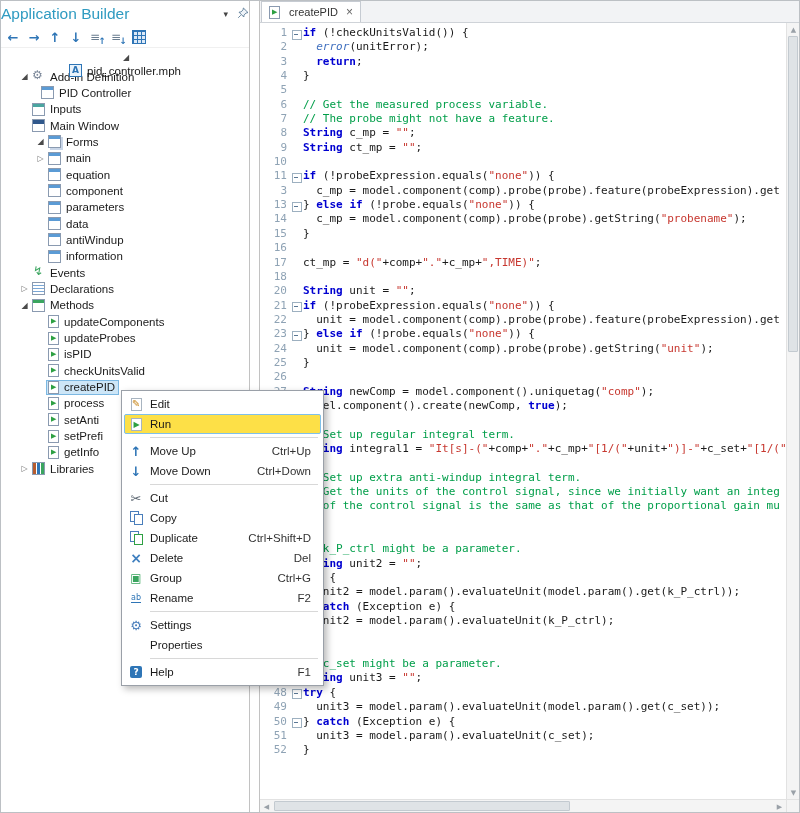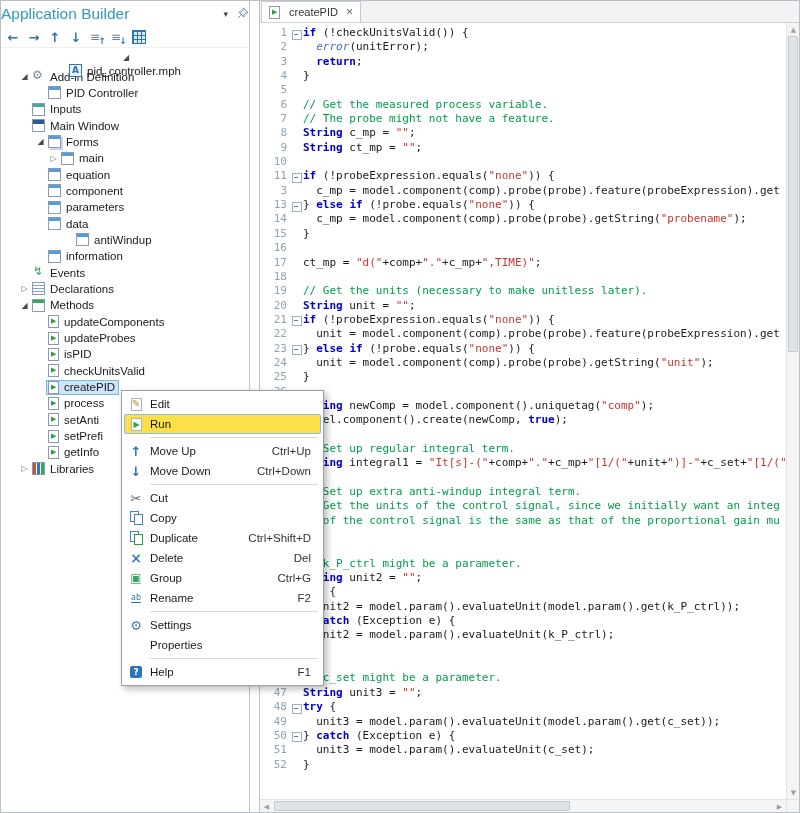--- a/index.html
+++ b/index.html
@@ -139,21 +139,21 @@
             <span class="tlabel">pid_controller.mph</span>
           </span>
         </div>
         <div class="tree-row" style="padding-left: 18px;">
           <span class="exp open"></span>
           <span class="twrap">
             <span class="ticon ti-addin"></span>
             <span class="tlabel">Add-in Definition</span>
           </span>
         </div>
-        <div class="tree-row" style="padding-left: 34px;">
+        <div class="tree-row" style="padding-left: 27px;">
           <span class="exp none"></span>
           <span class="twrap">
             <span class="ticon ti-form"></span>
             <span class="tlabel">PID Controller</span>
           </span>
         </div>
         <div class="tree-row" style="padding-left: 18px;">
           <span class="exp none"></span>
           <span class="twrap">
             <span class="ticon ti-inputs"></span>
@@ -167,21 +167,21 @@
             <span class="tlabel">Main Window</span>
           </span>
         </div>
         <div class="tree-row" style="padding-left: 34px;">
           <span class="exp open"></span>
           <span class="twrap">
             <span class="ticon ti-forms"></span>
             <span class="tlabel">Forms</span>
           </span>
         </div>
-        <div class="tree-row" style="padding-left: 34px; margin-left: 13px;">
+        <div class="tree-row" style="padding-left: 34px;">
           <span class="exp closed"></span>
           <span class="twrap">
             <span class="ticon ti-formitem"></span>
             <span class="tlabel">main</span>
           </span>
         </div>
         <div class="tree-row" style="padding-left: 34px;">
           <span class="exp none"></span>
           <span class="twrap">
             <span class="ticon ti-formitem"></span>
@@ -202,21 +202,21 @@
             <span class="tlabel">parameters</span>
           </span>
         </div>
         <div class="tree-row" style="padding-left: 34px;">
           <span class="exp none"></span>
           <span class="twrap">
             <span class="ticon ti-formitem"></span>
             <span class="tlabel">data</span>
           </span>
         </div>
-        <div class="tree-row" style="padding-left: 34px; margin-left: 28px;">
+        <div class="tree-row" style="padding-left: 34px;">
           <span class="exp none"></span>
           <span class="twrap">
             <span class="ticon ti-formitem"></span>
             <span class="tlabel">antiWindup</span>
           </span>
         </div>
         <div class="tree-row" style="padding-left: 34px;">
           <span class="exp none"></span>
           <span class="twrap">
             <span class="ticon ti-formitem"></span>
@@ -409,25 +409,20 @@
           </div>
           <div class="cl">
             <span class="ln">17</span>
             <span class="fold"></span>
             <span class="ct"><span>ct_mp = </span><span class="s">"d("</span><span>+comp+</span><span class="s">"."</span><span>+c_mp+</span><span class="s">",TIME)"</span><span>;</span></span>
           </div>
           <div class="cl">
             <span class="ln">18</span>
             <span class="fold"></span>
             <span class="ct"></span>
-          </div>
-          <div class="cl">
-            <span class="ln">19</span>
-            <span class="fold"></span>
-            <span class="ct"><span class="c">// Get the units (necessary to make unitless later).</span></span>
           </div>
           <div class="cl">
             <span class="ln">20</span>
             <span class="fold"></span>
             <span class="ct"><span class="k">String</span><span> unit = </span><span class="s">""</span><span>;</span></span>
           </div>
           <div class="cl">
             <span class="ln">21</span>
             <span class="fold has"></span>
             <span class="ct"><span class="k">if</span><span> (!probeExpression.equals(</span><span class="s">"none"</span><span>)) {</span></span>

